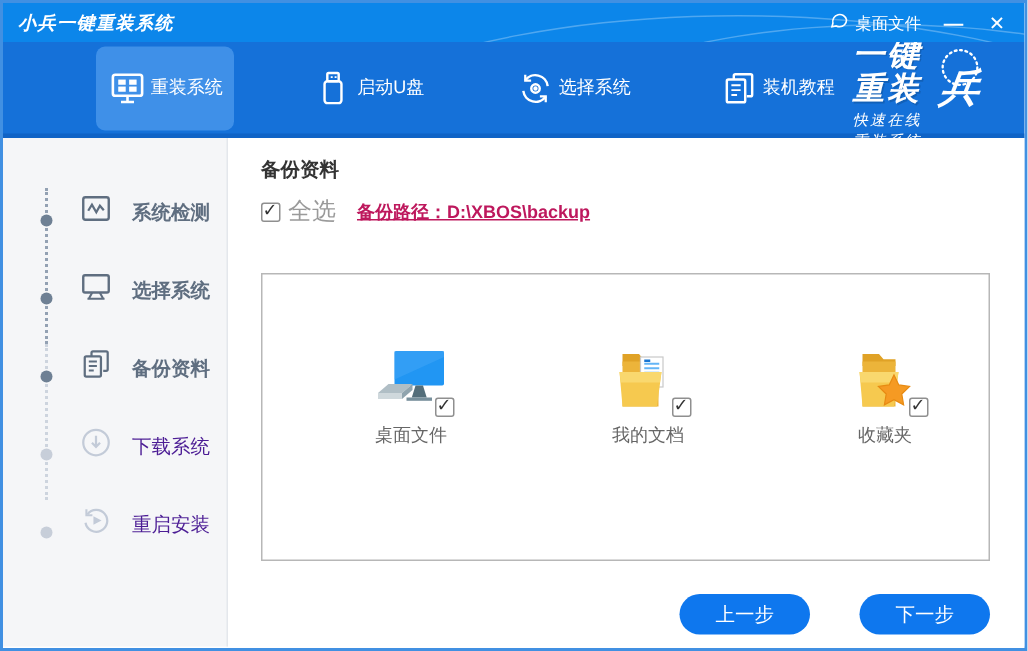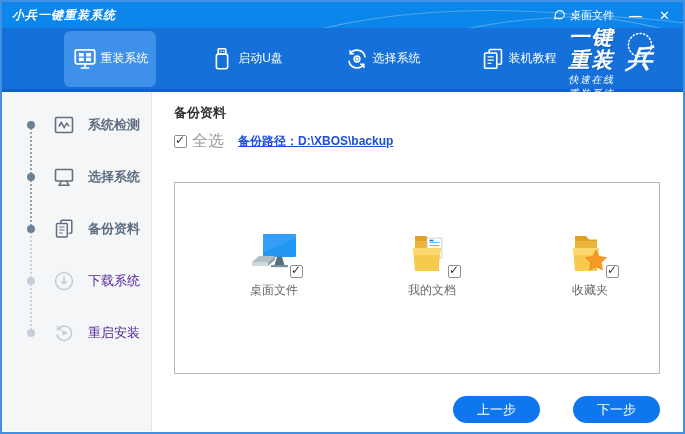--- a/index.html
+++ b/index.html
@@ -43,21 +43,21 @@
   .badge-glyph{ font-size:26px; font-weight:bold; font-style:italic; transform:skewX(-8deg); color:#fff; }
   
   .body{ display:flex; height:339px; background:#fff; }
   .sidebar{
     position:relative; width:150px; background:#f5f6f8; border-right:1px solid #e4e7ec;
     padding-top:7px; flex:0 0 auto; height:100%;
   }
   .rail-line{ position:absolute; left:28px; width:0; border-left:2px dotted; }
   .rail-line.dark{ top:33px; height:104px; border-color:#93a1b3; }
   .rail-line.light{ top:137px; height:104px; border-color:#cdd4de; }
-  .step{ position:relative; height:52px; display:flex; align-items:center; cursor:pointer; }
+  .step{ position:relative; height:52px; display:flex; align-items:flex-end; cursor:pointer; }
   .step .bullet{ position:absolute; left:25px; width:8px; height:8px; border-radius:50%; }
   .step .sicon{ margin-left:50px; display:flex; }
   .step .slabel{ margin-left:12px; font-size:13px; }
   .step.done .bullet,.step.active .bullet{ background:#6e8094; }
   .step.pending .bullet{ background:#c7ced9; }
   .step.done,.step.active{ color:#5f6e80; }
   .step.done .slabel,.step.active .slabel{ color:#5f6e80; font-weight:bold; }
   .step.pending{ color:#c3cbd8; }
   .step.pending .slabel{ color:#4c1d95; }
   
@@ -66,21 +66,21 @@
   .select-row{ margin-top:9px; display:flex; align-items:center; gap:14px; }
   .checkbox{
     width:13px; height:13px; background:#fff; border:1px solid #8f8f8f; border-radius:2px;
     position:relative; display:inline-block; cursor:pointer; flex:0 0 auto;
   }
   .checkbox.checked::after{
     content:"✓"; position:absolute; left:0px; top:-3px; font-size:12px; color:#333; font-weight:bold;
   }
   .select-all{ display:flex; align-items:center; gap:5px; }
   .select-all-label{ font-size:16px; color:#9a9a9a; }
-  .backup-link{ font-size:12px; font-weight:bold; color:#1d4ed8; text-decoration:underline; cursor:pointer; }
+  .backup-link{ font-size:12px; font-weight:bold; color:#be185d; text-decoration:underline; cursor:pointer; }
   .panel{
     margin-top:30px; height:192px; border:1px solid #b7b7b7; background:#fff;
     display:flex; align-items:center; justify-content:center; gap:72px; padding:0 10px 26px 40px;
   }
   .bitem{ width:86px; display:flex; flex-direction:column; align-items:center; cursor:pointer; }
   .bicon{ position:relative; width:50px; height:44px; }
   .bicon svg{ display:block; }
   .bicon .checkbox{ position:absolute; right:-4px; bottom:-2px; background:#fff; }
   .bitem .blabel{ margin-top:6px; font-size:12px; color:#666; }
   .btn-row{ margin-top:22px; display:flex; justify-content:flex-end; gap:33px; }

